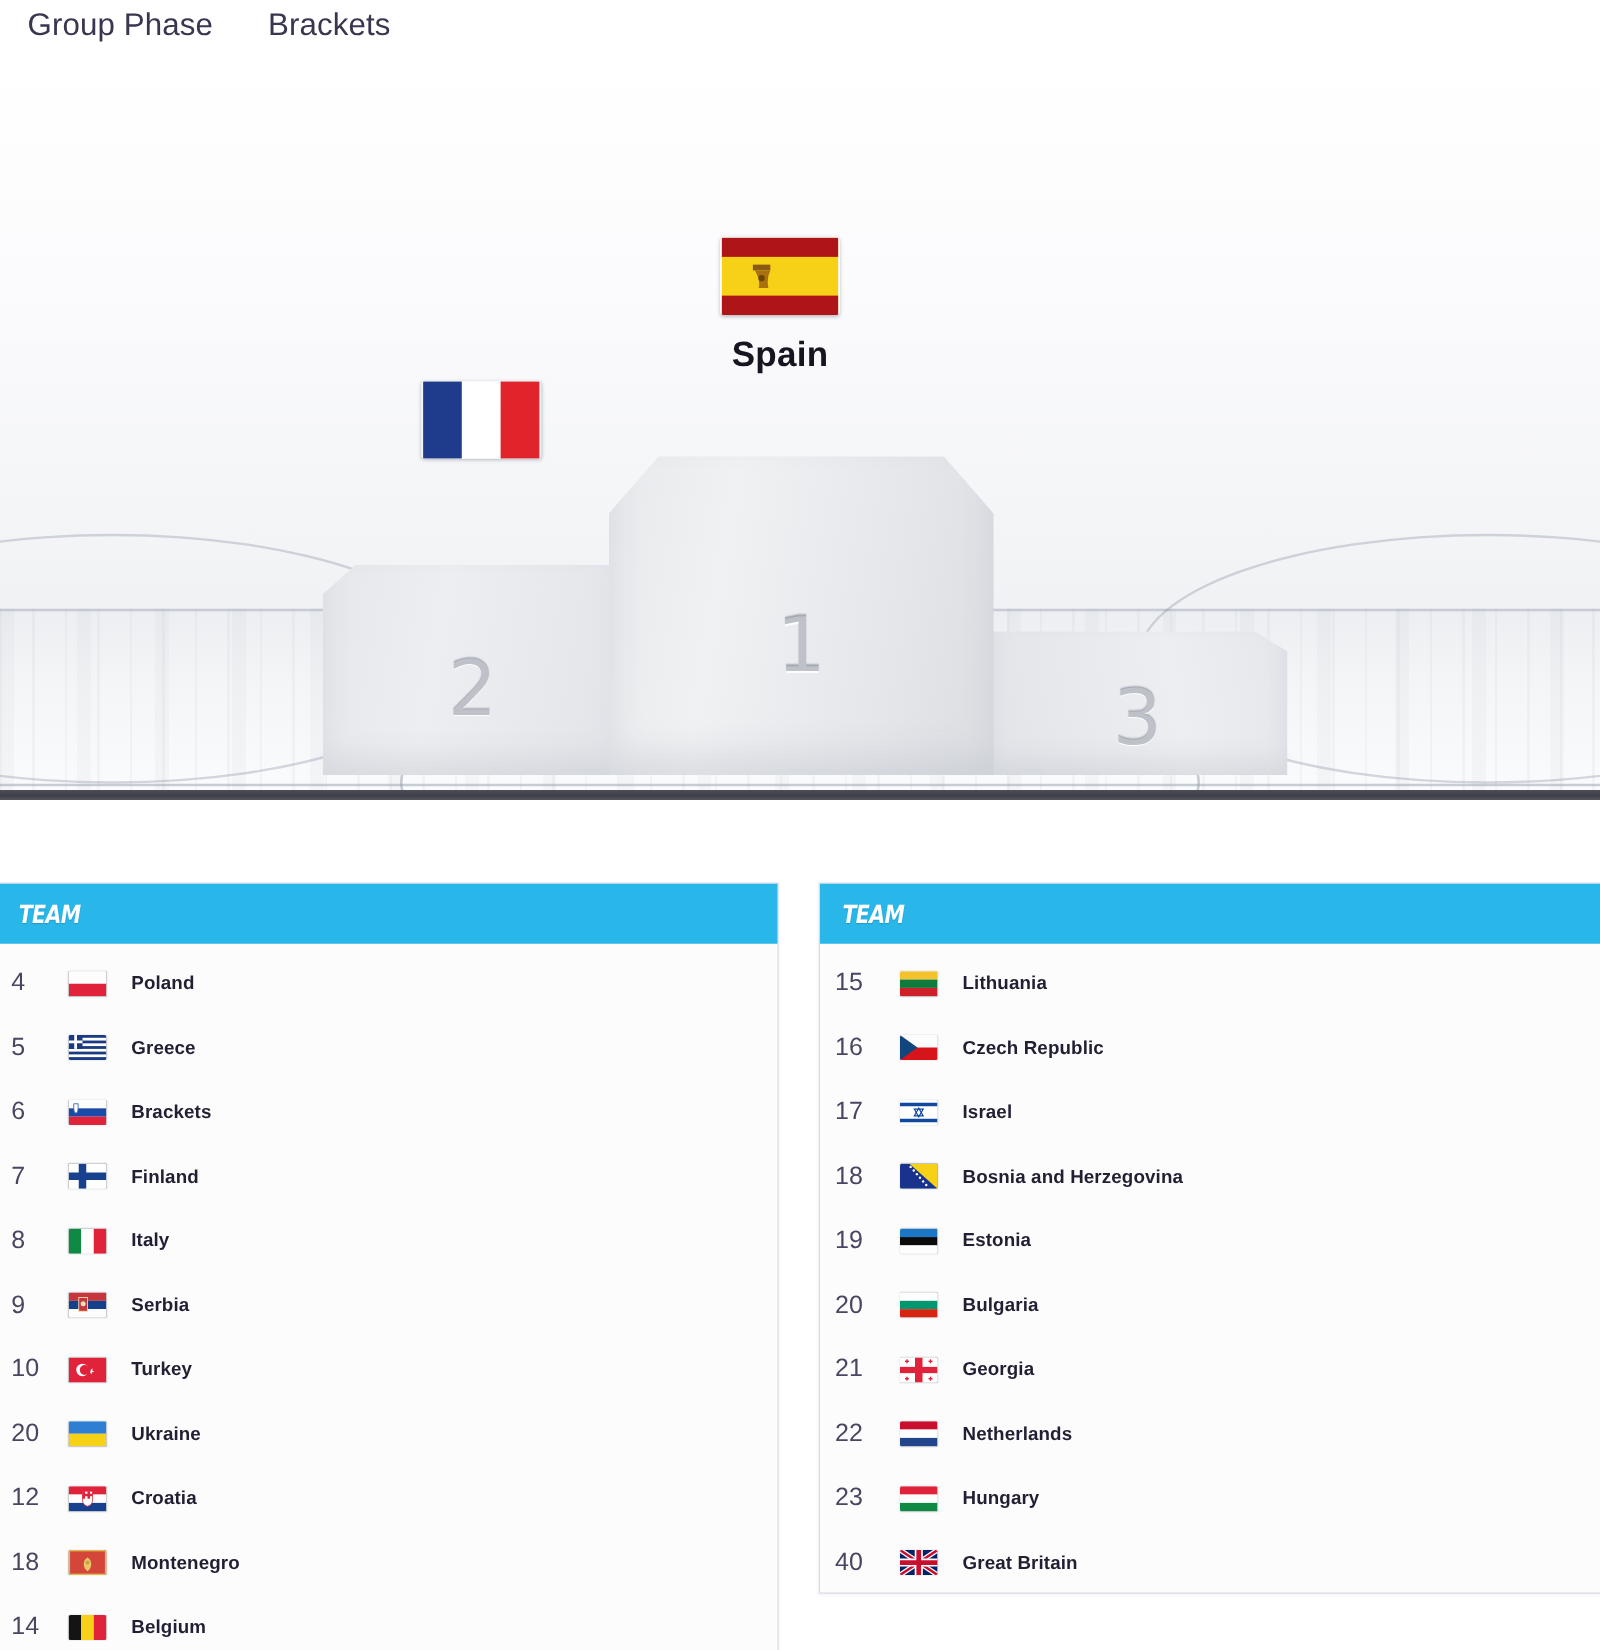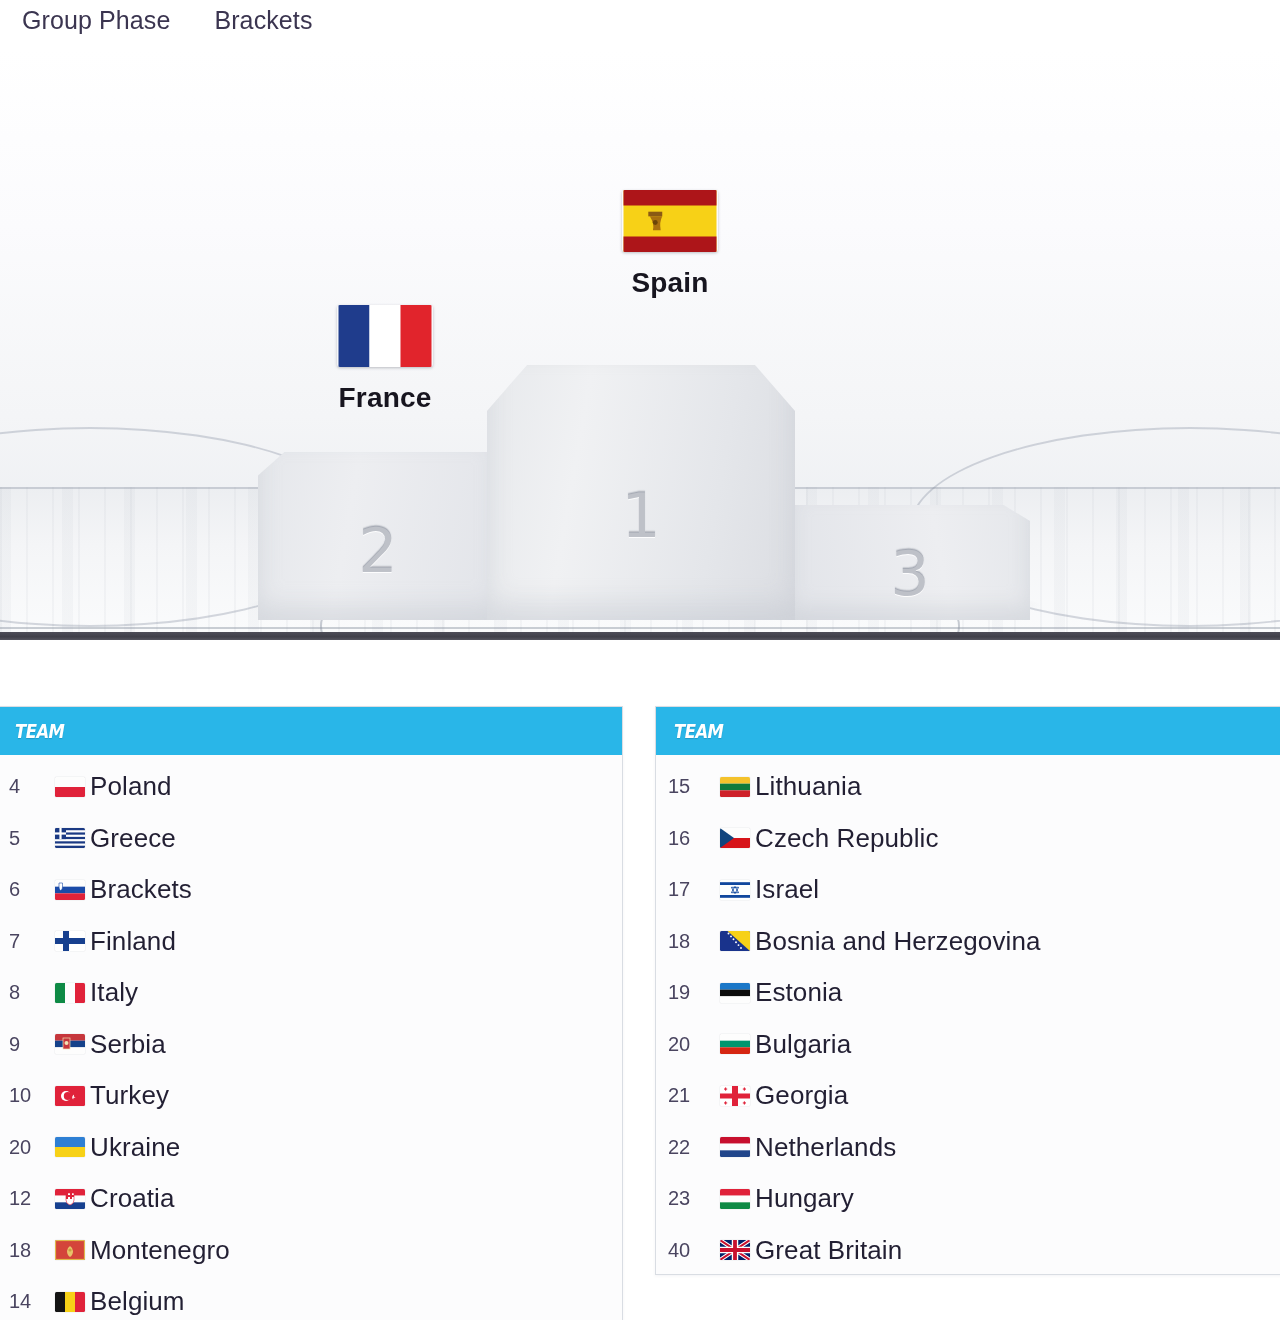--- a/index.html
+++ b/index.html
@@ -168,21 +168,21 @@
     overflow: hidden;
     position: relative;
   }
   .pgroup .pname {
     margin-top: 11px;
     font-size: 28px;
     font-weight: bold;
     color: #17151f;
     letter-spacing: 0.2px;
   }
-  #pg-1 { left: 540px; top: 140px; }
+  #pg-1 { left: 494px; top: 140px; }
   #pg-2 { left: 255px; top: 255px; }
   #pg-3 { left: 765px; top: 297px; }
 
   
   .tables {
     position: absolute;
     left: 0; top: 670px;
     width: 1223px; height: 662px;
   }
   .panel {
@@ -236,23 +236,23 @@
   }
   .flag .fl {
     width: 30px; height: 20px;
     border-radius: 1.5px;
     overflow: hidden;
     position: relative;
     box-shadow: 0 0 1px rgba(80,88,104,0.45);
     display: block;
   }
   .team {
-    margin-left: 1px;
-    font-size: 26px;
-    font-weight: normal;
+    margin-left: 16px;
+    font-size: 15px;
+    font-weight: bold;
     color: #221f33;
     letter-spacing: 0.1px;
     white-space: nowrap;
   }
   #panel-right .rank { width: 48px; }
 </style>
 </head>
 <body>
 
 <div class="tabbar">
@@ -307,21 +307,20 @@
   </div>
 
   <div class="pgroup" id="pg-2">
     <span class="pflag">
       <svg width="96" height="62" viewBox="0 0 60 40">
         <rect width="20" height="40" fill="#1F3C8C"></rect>
         <rect x="20" width="20" height="40" fill="#FFFFFF"></rect>
         <rect x="40" width="20" height="40" fill="#E1242C"></rect>
       </svg>
     </span>
-    <div class="pname">France</div>
   </div>
 
 </div>
 
 <div class="tables">
 
   <div class="panel" id="panel-left">
     <div class="panel-head">
       <span class="head-label">TEAM</span>
     </div>

